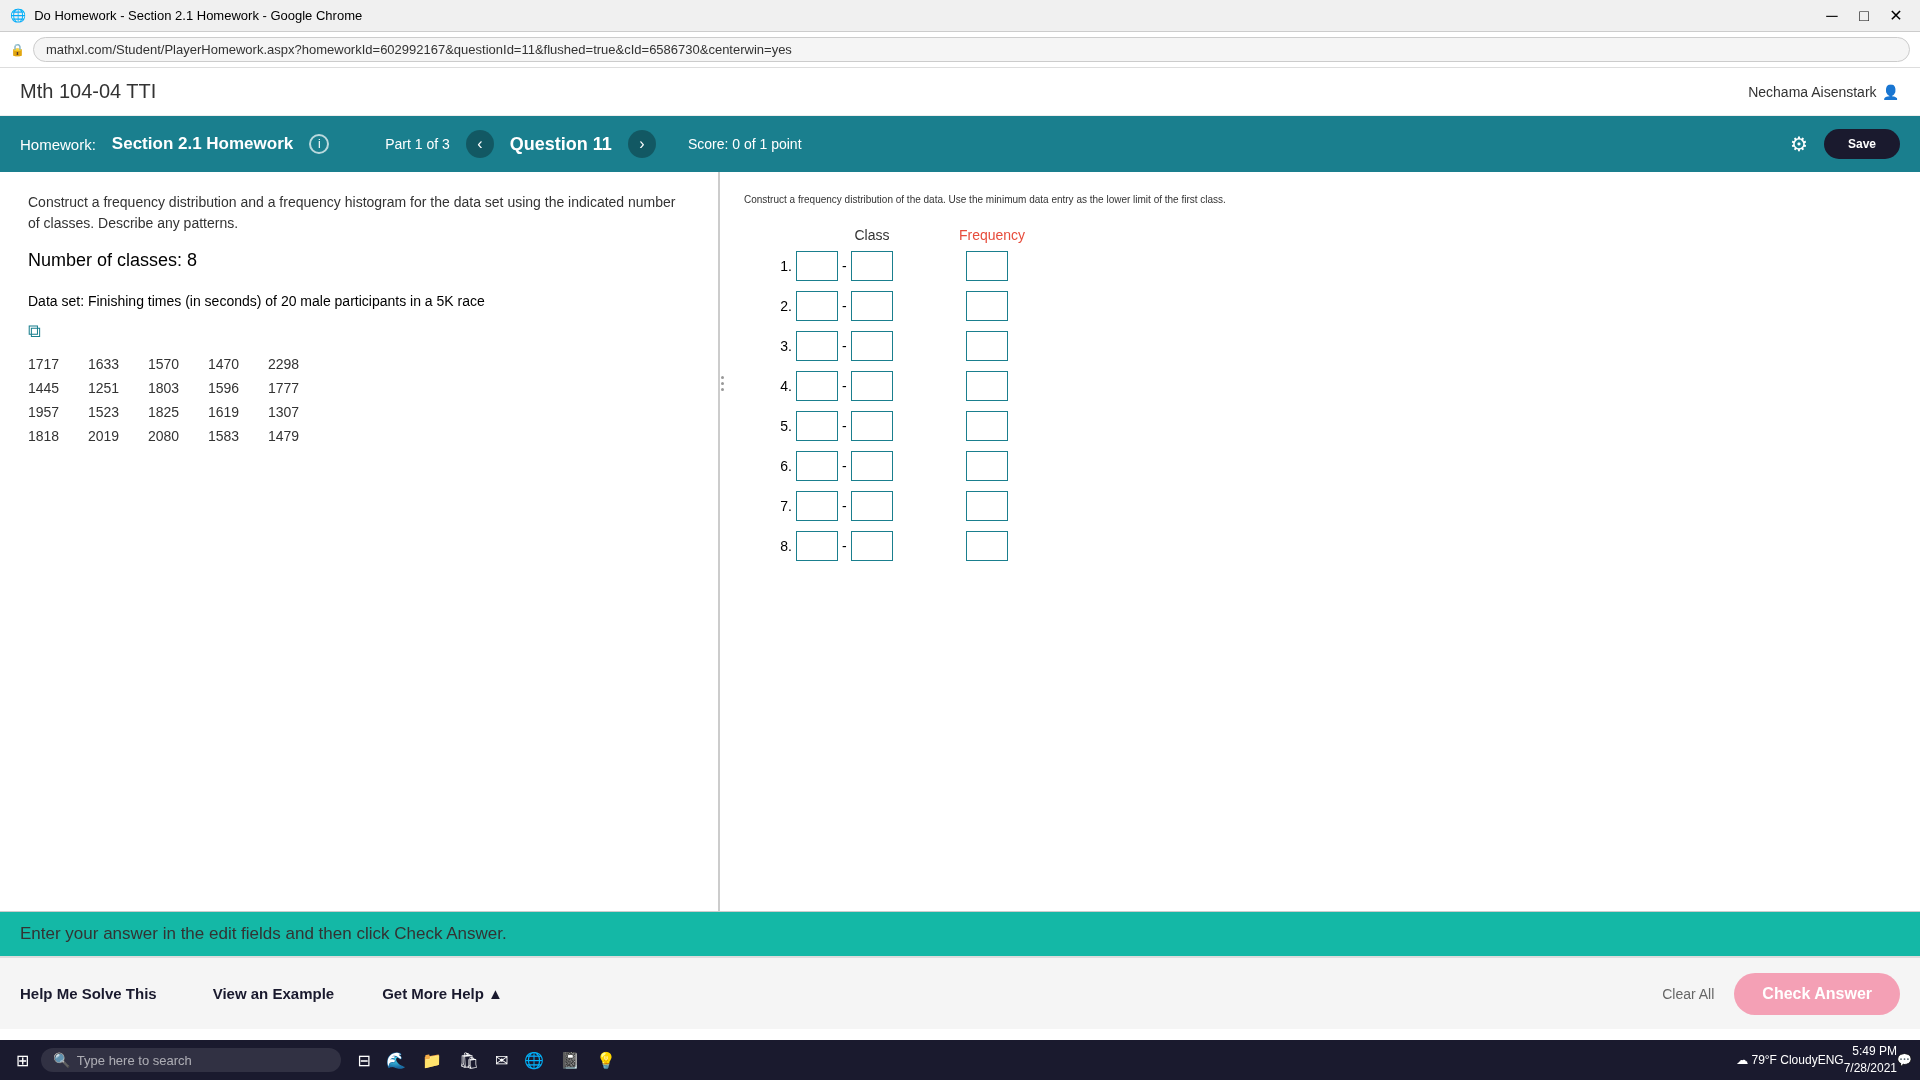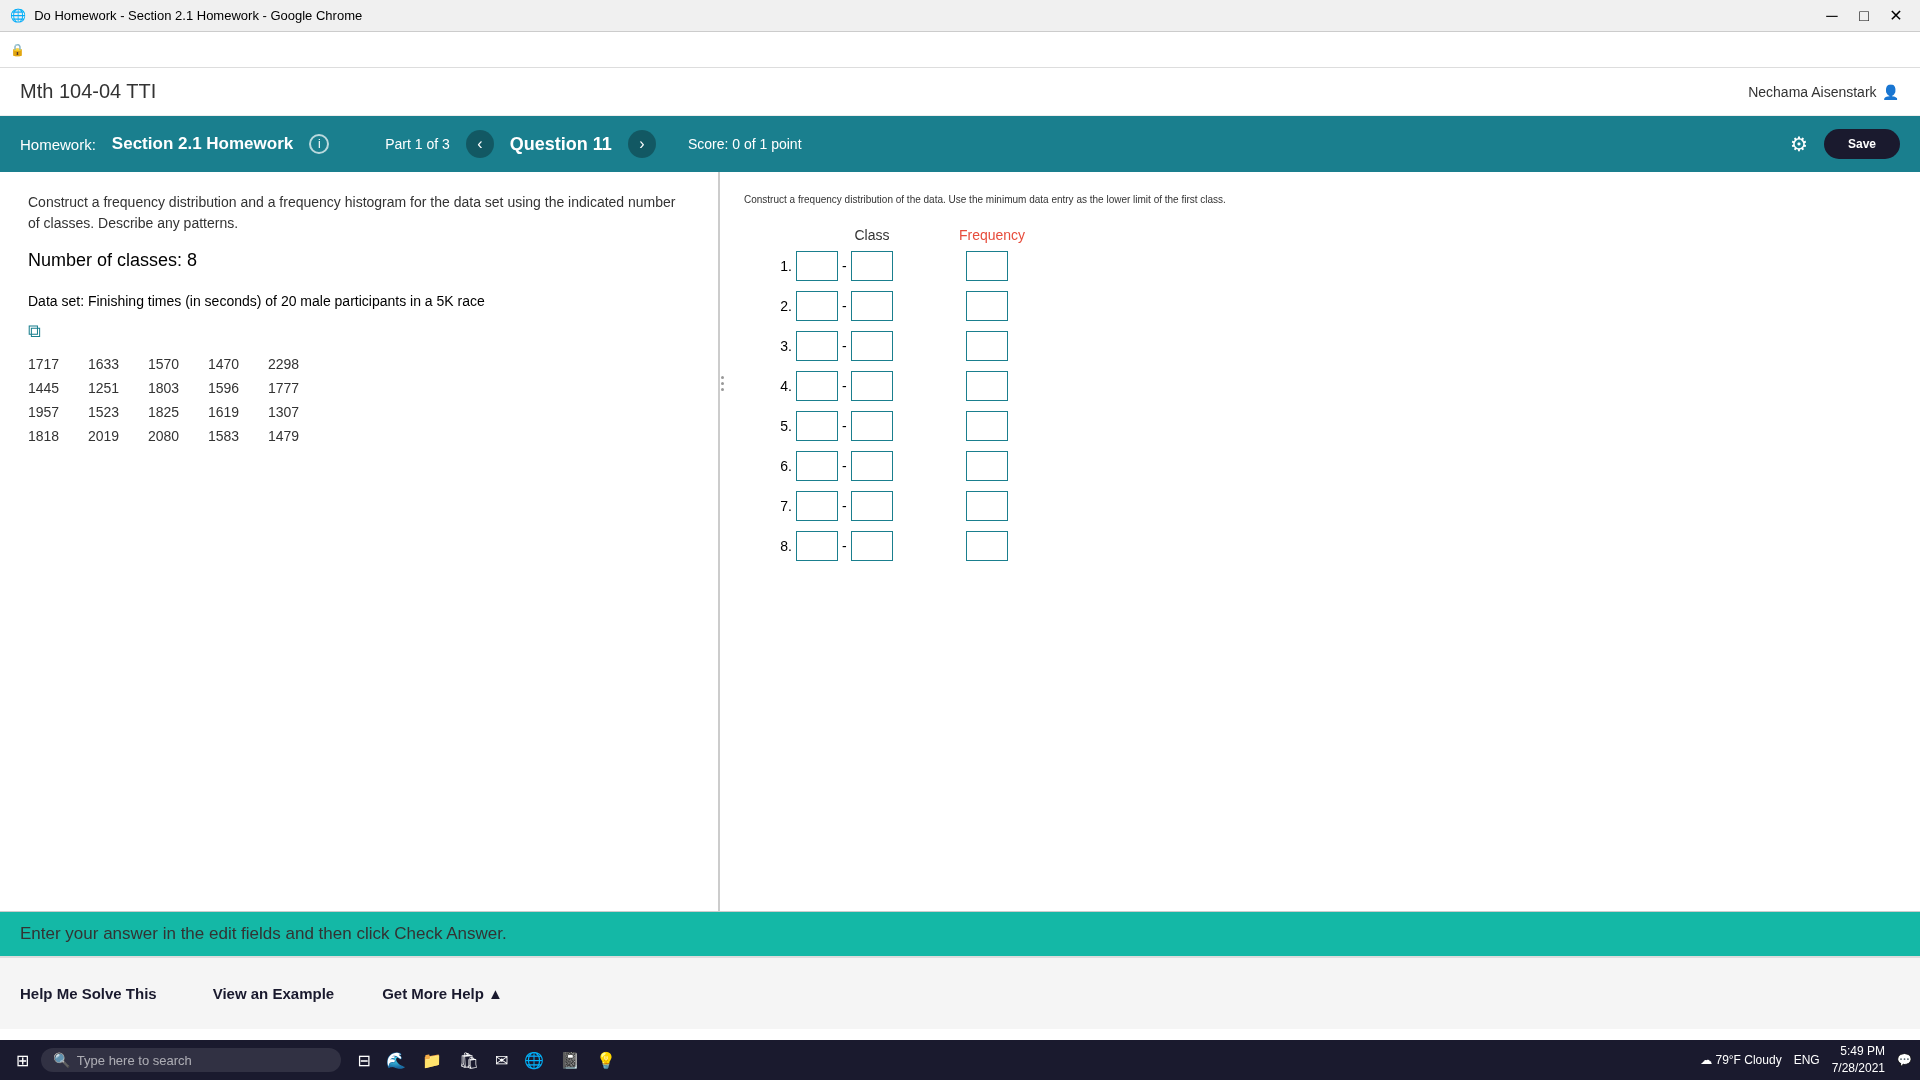--- a/index.html
+++ b/index.html
@@ -212,21 +212,21 @@
     .taskbar-search {
       display: flex; align-items: center; background: rgba(255,255,255,0.1);
       border-radius: 12px; padding: 4px 12px; gap: 6px; width: 300px;
     }
     .taskbar-search input {
       background: none; border: none; color: #fff; font-size: 13px; width: 250px; outline: none;
     }
     .taskbar-search input::placeholder { color: rgba(255,255,255,0.6); }
     .taskbar-icons { display: flex; gap: 8px; margin-left: 8px; }
     .taskbar-icon { color: #fff; font-size: 16px; cursor: pointer; padding: 4px; }
-    .taskbar-right { margin-left: auto; display: flex; align-items: center; gap: 12px; color: #fff; font-size: 12px; }
+    .taskbar-right { margin-left: auto; display: flex; align-items: center; gap: 0; color: #fff; font-size: 12px; }
     .taskbar-time { text-align: right; line-height: 1.4; }
 
     .relative { position: relative; }
   </style>
 </head>
 <body>
 
 <div class="title-bar">
   <div class="title-bar-left">
     <span>🌐</span>
@@ -234,20 +234,21 @@
   </div>
   <div class="title-bar-controls">
     <span>─</span>
     <span>□</span>
     <span>✕</span>
   </div>
 </div>
 
 <div class="address-bar">
   <span class="lock-icon">🔒</span>
+  <div class="address-field">mathxl.com/Student/PlayerHomework.aspx?homeworkId=602992167&amp;questionId=11&amp;flushed=true&amp;cId=6586730&amp;centerwin=yes</div>
 </div>
 
 <div class="app-header">
   <span class="app-title">Mth 104-04 TTI</span>
   <div class="user-info">
     <span>Nechama Aisenstark</span>
     <span>👤</span>
   </div>
 </div>
 
@@ -410,20 +411,24 @@
 </div>
 
 <div class="instruction-bar">
   <span>Enter your answer in the edit fields and then click Check Answer.</span>
 </div>
 
 <div class="help-bar">
   <button class="help-btn">Help Me Solve This</button>
   <button class="view-btn">View an Example</button>
   <button class="more-btn">Get More Help ▲</button>
+  <div class="help-right">
+    <button class="clear-btn">Clear All</button>
+    <button class="check-btn">Check Answer</button>
+  </div>
 </div>
 
 <div class="taskbar">
   <button class="taskbar-start">⊞</button>
   <div class="taskbar-search">
     <span>🔍</span>
     <input type="text" placeholder="Type here to search" style="">
   </div>
   <div class="taskbar-icons">
     <span class="taskbar-icon">⊟</span>

